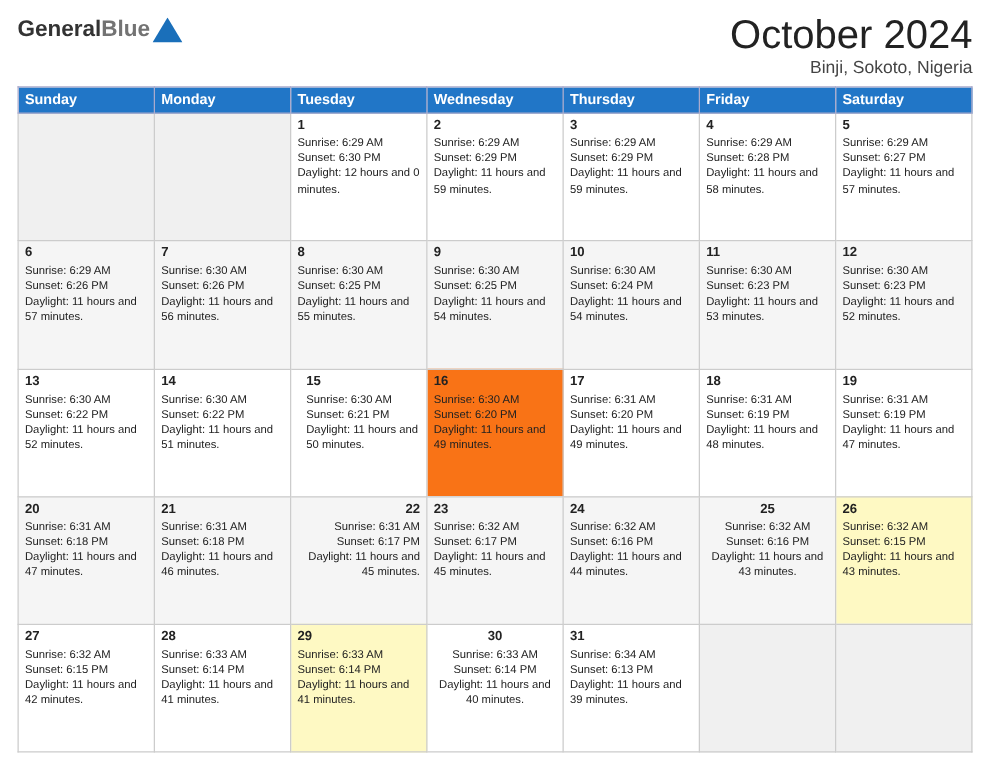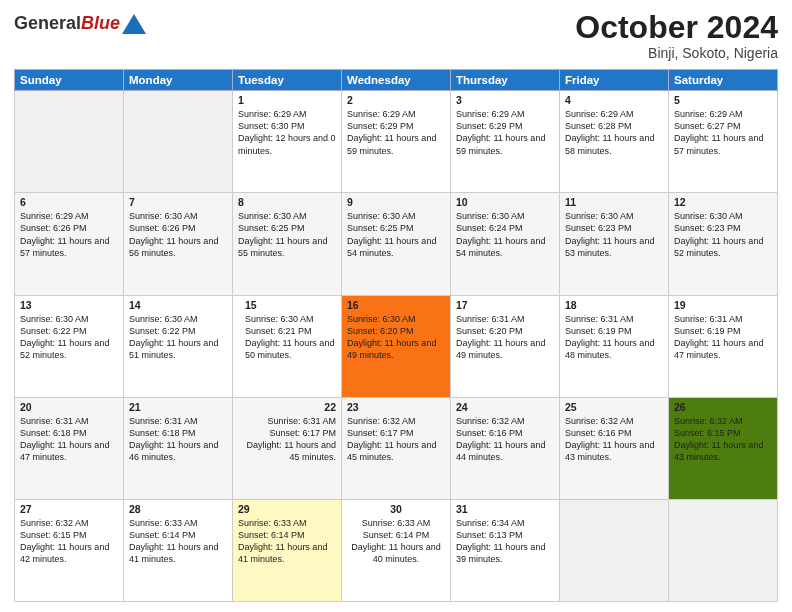--- a/index.html
+++ b/index.html
@@ -27,32 +27,32 @@
       display: flex;
       align-items: center;
       margin-top: 4px;
     }
     .logo-text {
       font-size: 18px;
       font-weight: bold;
       line-height: 1.1;
     }
     .logo-general { color: #333; }
-    .logo-blue { color: #b91c1c; font-style: italic; }
+    .logo-blue { color: #737373; }
     .logo-icon {
       width: 24px;
       height: 20px;
       margin-left: 2px;
     }
     .title-block {
       text-align: right;
     }
     .month-title {
       font-size: 32px;
-      font-weight: bold;
+      font-weight: normal;
       color: #222;
       line-height: 1.1;
     }
     .location {
       font-size: 14px;
       color: #444;
     }
     .calendar {
       border-collapse: collapse;
       width: 100%;
@@ -278,27 +278,27 @@
             <div class="cell-text" style="white-space: pre-line;">Sunrise: 6:32 AM
 Sunset: 6:17 PM
 Daylight: 11 hours and 45 minutes.</div>
           </td>
           <td style="background-color: rgb(245, 245, 245);">
             <span class="day-num">24</span>
             <div class="cell-text" style="white-space: pre-line;">Sunrise: 6:32 AM
 Sunset: 6:16 PM
 Daylight: 11 hours and 44 minutes.</div>
           </td>
-          <td style="background-color: rgb(245, 245, 245);">
+          <td style="background-color: rgb(245, 245, 245); text-align: center;">
             <span class="day-num">25</span>
             <div class="cell-text" style="white-space: pre-line;">Sunrise: 6:32 AM
 Sunset: 6:16 PM
 Daylight: 11 hours and 43 minutes.</div>
           </td>
-          <td style="background-color: #4d7c0f;">
+          <td style="background-color: #fef9c3;">
             <span class="day-num">26</span>
             <div class="cell-text" style="white-space: pre-line;">Sunrise: 6:32 AM
 Sunset: 6:15 PM
 Daylight: 11 hours and 43 minutes.</div>
           </td>
         </tr>
         <tr>
           <td style="background-color: rgb(255, 255, 255);">
             <span class="day-num">27</span>
             <div class="cell-text" style="white-space: pre-line;">Sunrise: 6:32 AM

